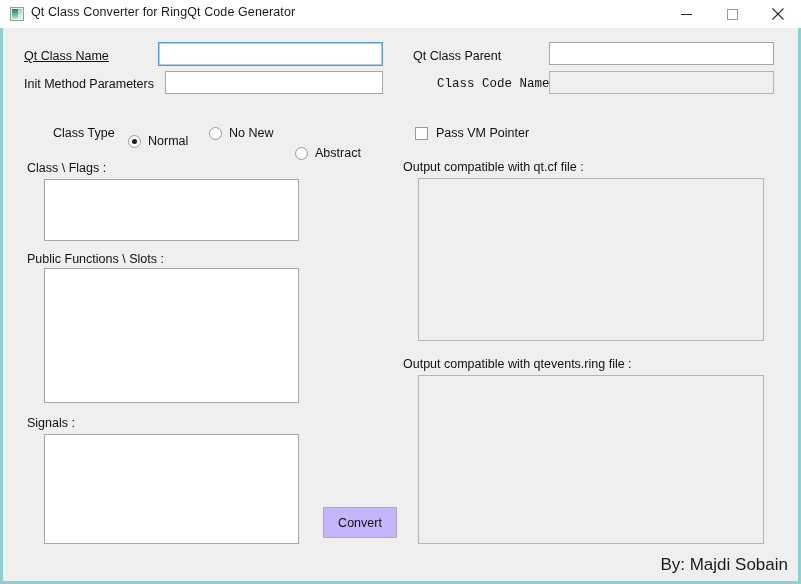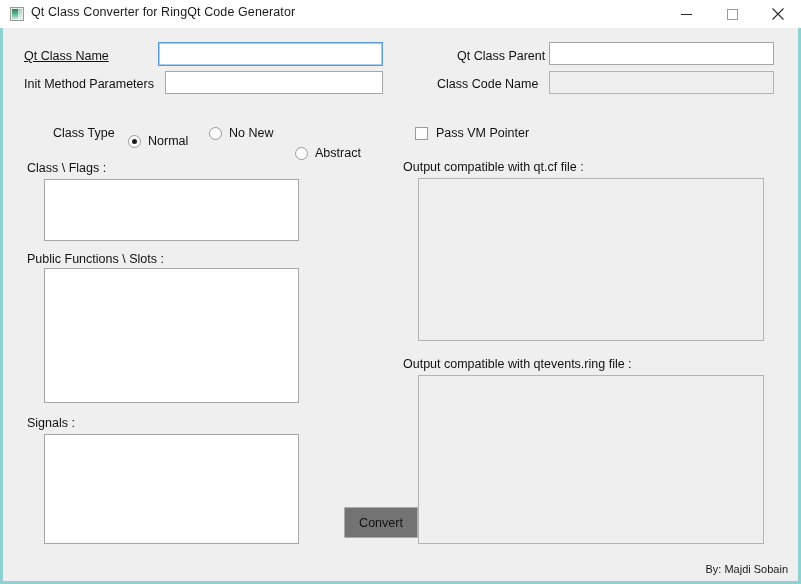--- a/index.html
+++ b/index.html
@@ -196,35 +196,34 @@
   }
 
   
   #convert-button {
     position: absolute;
     left: 320px;
     top: 479px;
     width: 74px;
     height: 31px;
     box-sizing: border-box;
-    background: #737373;
+    background: #c4b5fd;
     border: 1px solid #ababab;
     border-radius: 1px;
     font-family: "Liberation Sans", "DejaVu Sans", sans-serif;
     font-size: 12.5px;
     color: #111;
     cursor: default;
-    margin-left: 21px;
   }
 
   #credit {
     position: absolute;
     right: 10px;
     bottom: 6px;
-    font-size: 11px;
+    font-size: 17px;
     color: #1a1a1a;
     white-space: nowrap;
   }
 </style>
 </head>
 <body>
 
 <div id="window">
 
   <div id="titlebar">
@@ -249,27 +248,27 @@
         <path d="M0.5,0.5 L11.5,11.5 M11.5,0.5 L0.5,11.5" stroke="#2b2b2b" stroke-width="1.1" fill="none"></path>
       </svg>
     </button>
   </div>
 
   <div id="client">
 
     <div class="lbl" style="left:21px; top:20px;text-decoration:underline;">Qt Class Name</div>
     <input class="txtfield focused" style="left: 155px; top: 14px; width: 225px; height: 24px;" autofocus="" placeholder="">
 
-    <div class="lbl" style="left:454px; top:20px;">Qt Class Parent</div>
+    <div class="lbl" style="left:410px; top:20px;">Qt Class Parent</div>
     <input class="txtfield" style="left: 546px; top: 14px; width: 225px; height: 23px;" placeholder="">
 
     <div class="lbl" style="left:21px; top:48px;">Init Method Parameters</div>
     <input class="txtfield" style="left: 162px; top: 43px; width: 218px; height: 23px;" placeholder="">
 
-    <div class="lbl" style="left:434px; top:48px;">Class Code Name</div>
+    <div class="lbl" style="left:434px; top:48px;font-family:Liberation Mono, monospace;">Class Code Name</div>
     <input class="txtfield readonly" style="left: 546px; top: 43px; width: 225px; height: 23px;" readonly="" placeholder="">
 
     <div class="lbl" style="left:50px; top:97px;">Class Type</div>
 
     <div class="radio-item" style="left:125px; top:104px;">
       <span class="radio-dot checked"></span>
       <span class="radio-label">Normal</span>
     </div>
 
     <div class="radio-item" style="left:206px; top:96px;">

